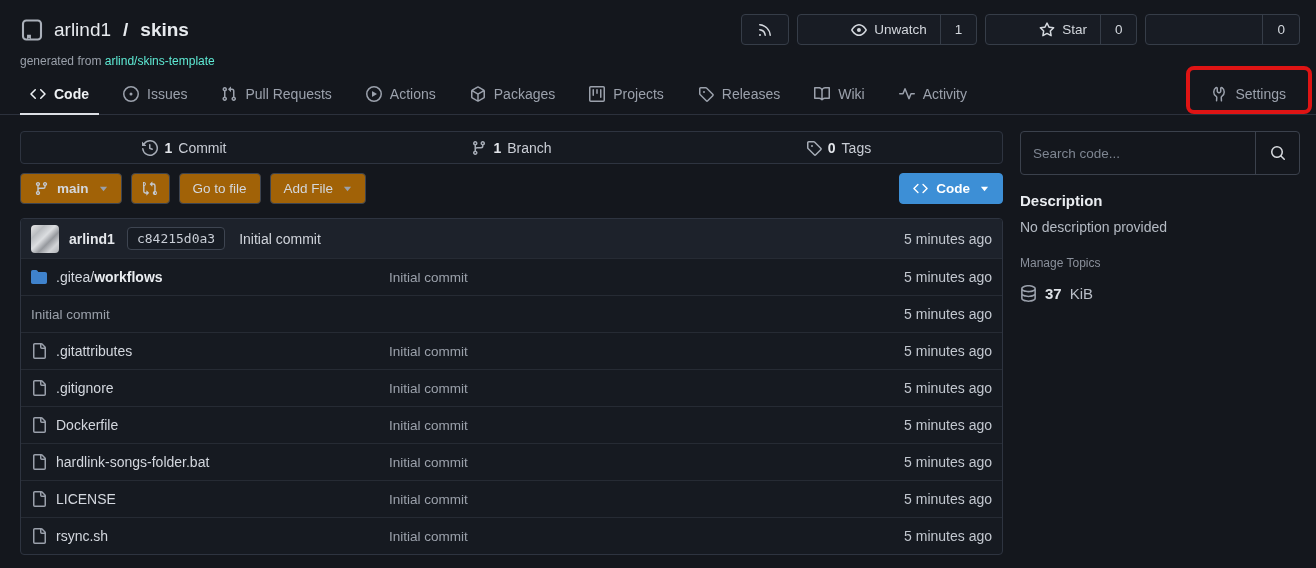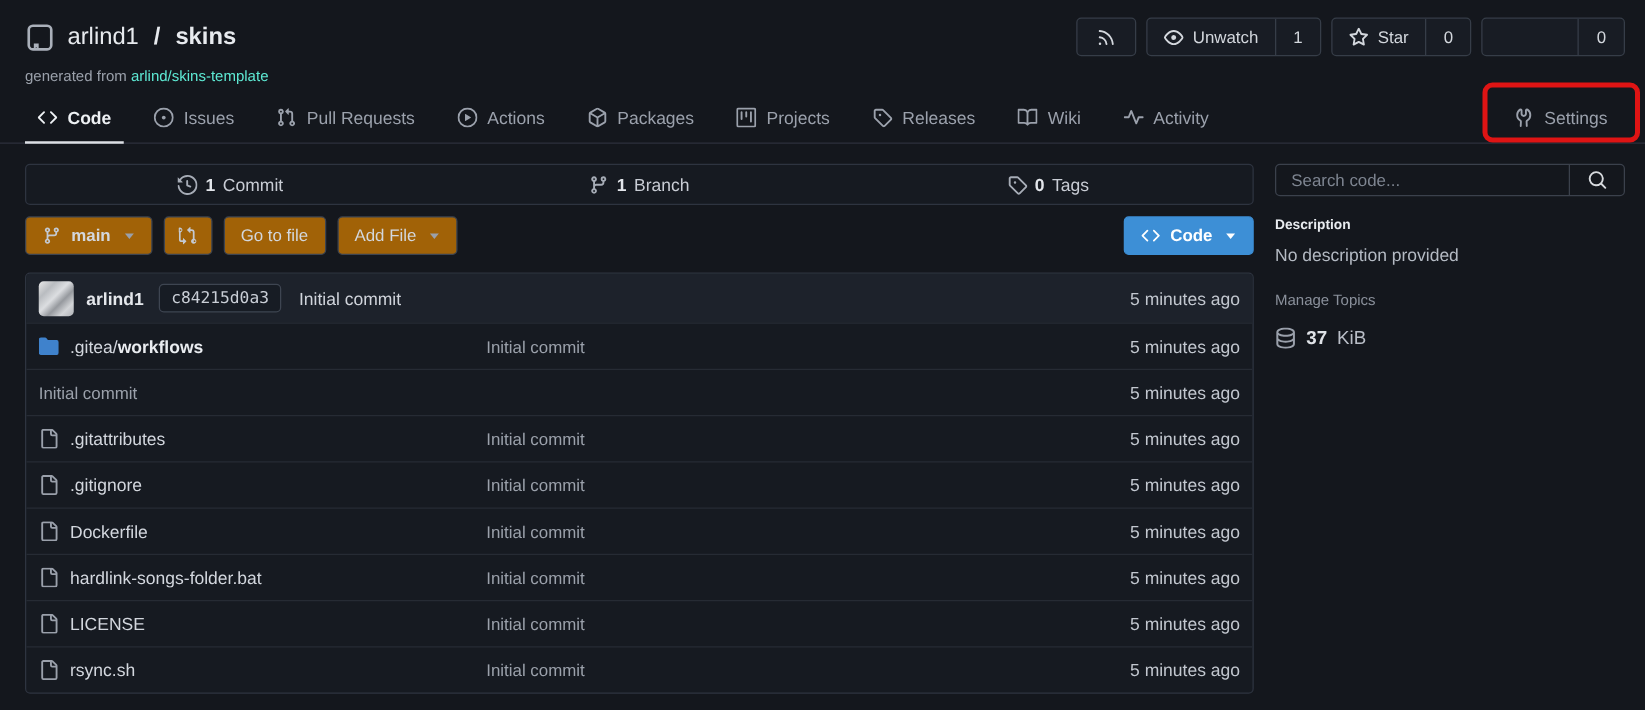--- a/index.html
+++ b/index.html
@@ -16,21 +16,21 @@
 
   
   .hdr { padding: 14px 16px 0 20px; }
   .hdr-row { display: flex; align-items: center; }
   .repo-title { display: flex; align-items: center; gap: 10px; font-size: 19px; color: #e7eaee; }
   .repo-title .repo-ico { color: #aab0ba; }
   .repo-title .owner { font-weight: 400; }
   .repo-title .slash { margin: 0 2px; color: #e7eaee; font-weight: 600; }
   .repo-title .repo { font-weight: 700; }
   .hdr-actions { margin-left: auto; display: flex; gap: 8px; }
-  .abtn, .agroup { height: 31px; border: 1px solid #363d48; border-radius: 4px; background: #181c24; color: #d3d7dd; font-size: 13.5px; }
+  .abtn, .agroup { height: 31px; border: 1px solid #363d48; border-radius: 4px; background: #181c24; color: #d3d7dd; font-size: 13.5px; padding-left: 40px; }
   .abtn { display: flex; align-items: center; justify-content: center; padding: 0 15px; cursor: pointer; }
   .agroup { display: flex; align-items: stretch; overflow: hidden; }
   .agroup .seg { display: flex; align-items: center; gap: 7px; padding: 0 13px; cursor: pointer; }
   .agroup .cnt { display: flex; align-items: center; justify-content: center; padding: 0 14px; border-left: 1px solid #363d48; cursor: pointer; }
   .agroup.dim .seg { color: #7d8era; color: #7e8694; margin-top: 38px; }
   .gen-from { margin-top: 9px; font-size: 12px; color: #9aa0aa; }
   .gen-from a { color: #5eead4; }
 
   
   .tabs { display: flex; align-items: stretch; height: 41px; margin-top: 6px; padding: 0 20px; border-bottom: 1px solid #2c313c; }
@@ -75,25 +75,25 @@
   .fname-cell .ico.folder { color: #3f82cc; }
   .fname-cell .ico.file { color: #9aa0ab; }
   .fname { color: #d3d7de; cursor: pointer; white-space: nowrap; }
   .fname .pfx { font-weight: 400; }
   .fname .last { font-weight: 400; }
   .frow.bold-last .fname .last { font-weight: 700; color: #e9ecf0; }
   .fmsg { color: #9ba1ab; font-size: 13.5px; cursor: pointer; }
   .ftime { color: #c2c7cf; text-align: right; }
 
   
-  .searchbox { display: flex; height: 26px; border: 1px solid #3b414c; border-radius: 4px; overflow: hidden; }
+  .searchbox { display: flex; height: 44px; border: 1px solid #3b414c; border-radius: 4px; overflow: hidden; }
   .searchbox input { flex: 1; background: transparent; border: none; outline: none; padding: 0 12px; color: #d7dade; font-size: 13.5px; font-family: "Liberation Sans", sans-serif; }
   .searchbox input::placeholder { color: #7e8591; }
   .searchbox .sbtn { width: 44px; display: flex; align-items: center; justify-content: center; border-left: 1px solid #3b414c; background: transparent; color: #d7dade; cursor: pointer; }
-  .desc-title { margin-top: 17px; font-size: 11px; font-weight: 700; color: #e9ecf0; }
+  .desc-title { margin-top: 17px; font-size: 15px; font-weight: 700; color: #e9ecf0; }
   .desc-text { margin-top: 10px; font-size: 14px; color: #b4bac3; }
   .manage-topics { display: inline-block; margin-top: 21px; font-size: 12px; color: #8a909b; cursor: pointer; }
   .repo-size { margin-top: 15px; display: flex; align-items: center; gap: 8px; font-size: 15px; color: #b9bec7; }
   .repo-size .ico { color: #9aa0ab; }
   .repo-size b { color: #dfe2e7; font-weight: 700; }
 
   
   .annotation { position: absolute; left: 1186px; top: 66px; width: 126px; height: 48px; border: 4px solid #df1414; border-radius: 8px; pointer-events: none; z-index: 50; }
 </style>
 </head>

